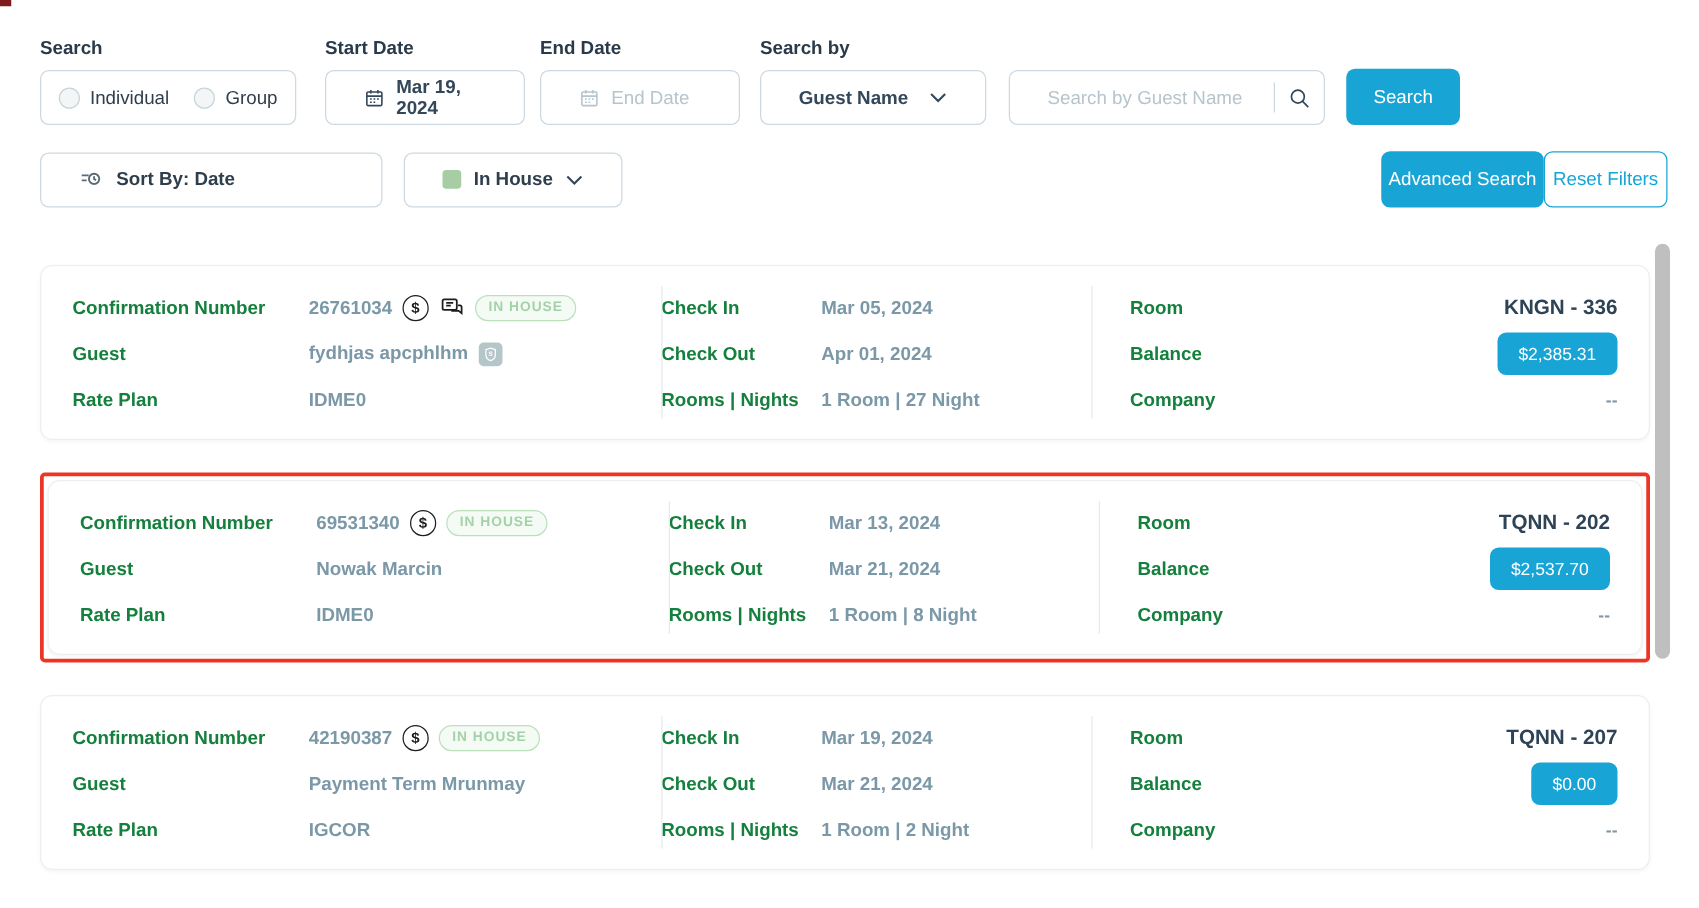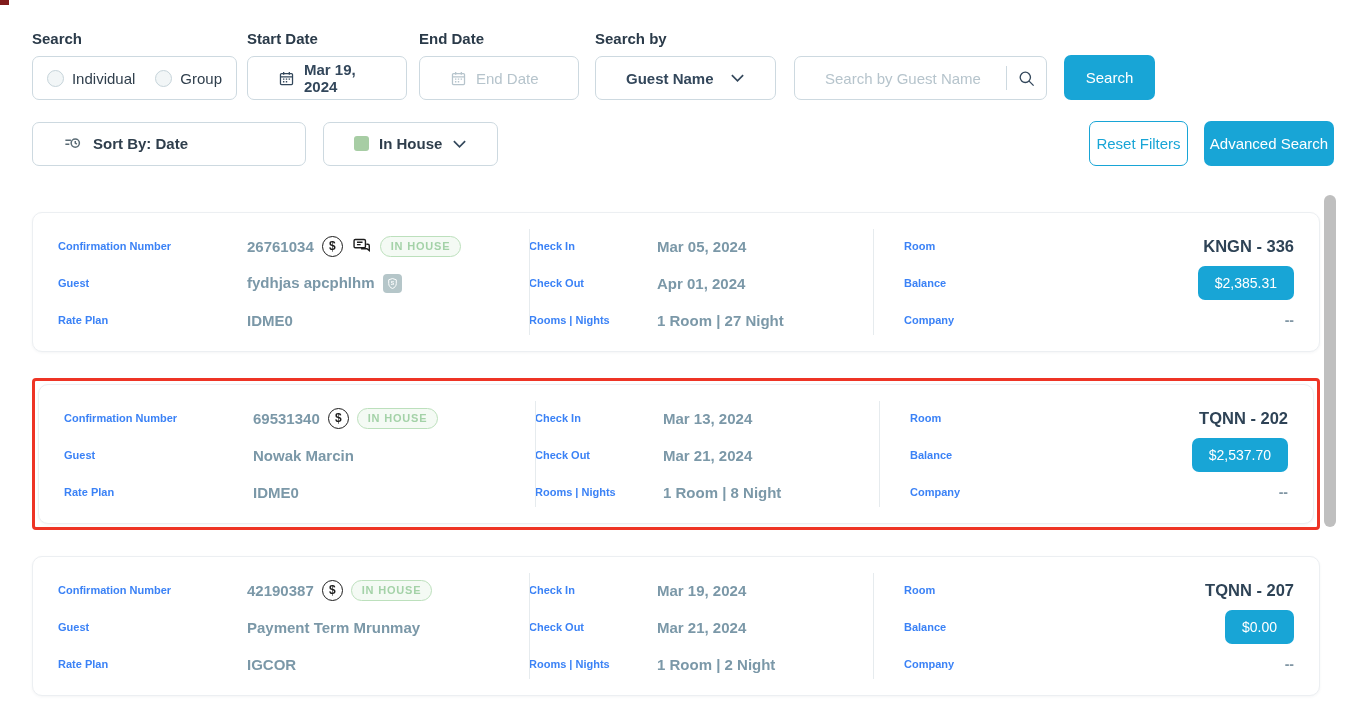--- a/index.html
+++ b/index.html
@@ -59,21 +59,21 @@
 
   .col { display:flex; flex-direction:column; justify-content:space-between;
     padding:21px 0 19px 0; position:relative; }
   .col1 { flex:0 0 496px; padding-left:25px; }
   .col2 { flex:0 0 344px; }
   .col3 { flex:1; padding-left:31px; padding-right:25px; }
   .col2::before, .col3::before { content:''; position:absolute; left:0; top:16px; bottom:16px;
     width:1px; background:#e6ebee; }
 
   .crow { display:flex; align-items:center; min-height:24px; }
-  .lbl { font-size:11px; font-weight:700; color:#3b82f6; }
+  .lbl { font-size:15px; font-weight:700; color:#15803d; }
   .col1 .lbl { width:189px; flex:none; }
   .col2 .lbl { width:128px; flex:none; }
   .col3 .crow { justify-content:space-between; }
   .val { font-size:15px; font-weight:600; color:#7b98a8; }
   .conf-group { display:flex; align-items:center; gap:8px; }
   .guest-group { display:flex; align-items:flex-start; gap:8px; }
 
   .dollar-icon { width:21px; height:21px; border:1.6px solid #1d1d1d; border-radius:50%;
     display:inline-flex; align-items:center; justify-content:center;
     font-size:12px; font-weight:700; color:#1d1d1d; cursor:pointer; }
@@ -107,21 +107,21 @@
           <span>Individual</span>
         </div>
         <div class="vdiv"></div>
         <div class="radio-item">
           <span class="radio-circle"></span>
           <span>Group</span>
         </div>
       </div>
     </div>
 
-    <div class="fgroup" style="margin-left:10px">
+    <div class="fgroup" style="margin-left:23px">
       <div class="flabel">Start Date</div>
       <div class="fbox date-box" style="margin-left:0">
         <span class="icon cal-icon">
           <svg width="17" height="17" viewBox="0 0 24 24" fill="none" stroke="currentColor" stroke-width="1.8">
               <rect x="3.5" y="5" width="17" height="15.5" rx="1.5"></rect>
               <path d="M3.5 9.7h17M8 2.8v4M16 2.8v4M7 13h2M11 13h2M15 13h2M7 16.6h2M11 16.6h2"></path>
             </svg>
         </span>
         <span>Mar 19, 2024</span>
       </div>
@@ -185,22 +185,22 @@
       </span>
       <span class="icon chev">
         <svg width="15" height="10" viewBox="0 0 16 10" fill="none" stroke="currentColor" stroke-width="1.8">
             <path d="M2 2l6 6 6-6"></path>
           </svg>
       </span>
     </div>
 
     <div class="spacer"></div>
 
+    <button class="btn btn-primary adv-btn">Advanced Search</button>
     <button class="btn btn-outline reset-btn">Reset Filters</button>
-    <button class="btn btn-primary adv-btn">Advanced Search</button>
   </div>
 
   <div class="results">
       <div class="card-wrap">
   <div class="card">
     <div class="col col1">
       <div class="crow">
         <span class="lbl">Confirmation Number</span>
         <span class="conf-group">
           <span class="val">26761034</span>

